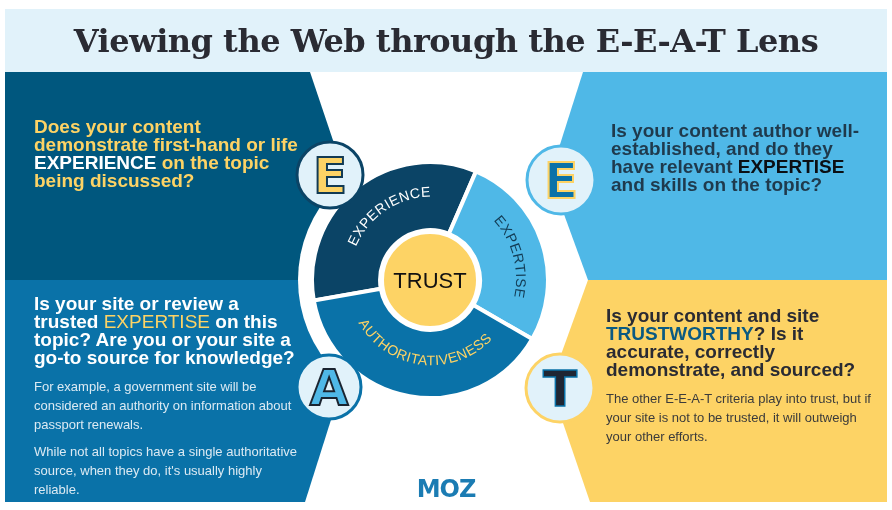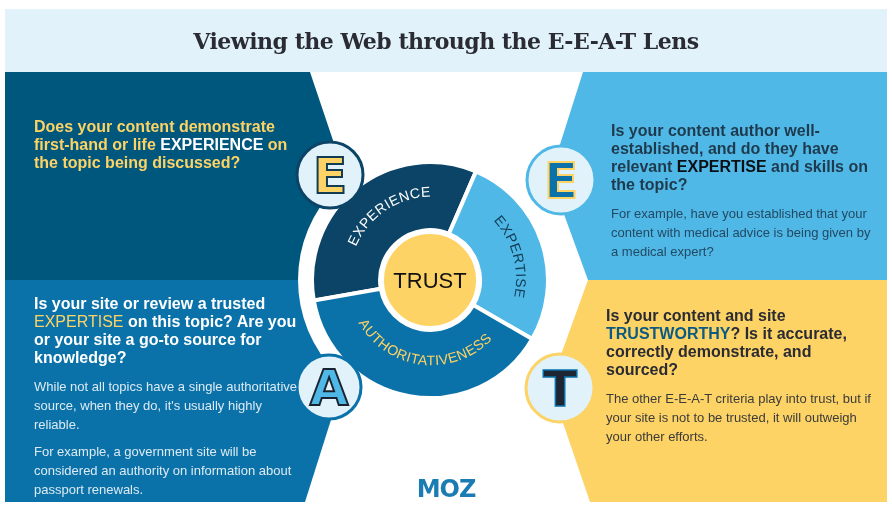--- a/index.html
+++ b/index.html
@@ -1,21 +1,21 @@
 <!DOCTYPE html>
 <html><head>
 <meta charset="utf-8">
 <style>
   html, body { margin:0; padding:0; background:#ffffff; }
   body { width:892px; height:510px; position:relative; overflow:hidden; font-family:"Liberation Sans", "DejaVu Sans", sans-serif; }
   .title-band { position:absolute; left:5px; top:9px; width:882px; height:63px; background:#E1F2FA; display:flex; align-items:center; justify-content:center; }
-  .title { font-family:"DejaVu Serif", "Liberation Serif", serif; font-weight:bold; font-size:22px; color:#2a2b33; letter-spacing:-0.5px; }
+  .title { font-family:"DejaVu Serif", "Liberation Serif", serif; font-weight:bold; font-size:32px; color:#2a2b33; letter-spacing:-0.5px; }
   svg.bg { position:absolute; left:0; top:0; }
   .panel-text { position:absolute; font-size:13px; line-height:19px; }
-  .q { font-weight:bold; font-size:16px; line-height:18px; margin:0 0 10px 0; }
+  .q { font-weight:bold; font-size:19px; line-height:18px; margin:0 0 10px 0; }
   .p { margin:0 0 8px 0; }
   .tl { left:34px; top:118px; width:268px; color:#FDD365; }
   .tl .q { color:#FDD365; }
   .tl .hl { color:#ffffff; }
   .tl .p { color:#E7D9A3; }
   .tr { left:611px; top:110px; width:262px; color:#1f3a4d; }
   .tr .q { color:#1f3a4d;margin-top:12px; }
   .tr .hl { color:#0b0f14; }
   .tr .p { color:#234a63; }
   .bl { left:34px; top:295px; width:270px; color:#ffffff; }
@@ -85,27 +85,26 @@
     <text x="560" y="406" text-anchor="middle" font-family="DejaVu Sans, sans-serif" font-weight="bold" font-size="50" fill="#1f2633" stroke="#0A72A8" stroke-width="1.5" id="letterT">T</text>
   </g>
 </svg>
 
 <div class="panel-text tl">
   <p class="q"><span>Does your content demonstrate first-hand or life </span><span class="hl">EXPERIENCE</span><span> on the topic being discussed?</span></p>
 </div>
 
 <div class="panel-text tr">
   <p class="q"><span>Is your content author well-established, and do they have relevant </span><span class="hl">EXPERTISE</span><span> and skills on the topic?</span></p>
-  <p class="p">For example, have you established that your content with medical advice is being given by a medical expert?</p>
 </div>
 
 <div class="panel-text bl">
   <p class="q"><span>Is your site or review a trusted </span><span class="hl">EXPERTISE</span><span> on this topic? Are you or your site a go-to source for knowledge?</span></p>
+  <p class="p">For example, a government site will be considered an authority on information about passport renewals.</p>
   <p class="p">While not all topics have a single authoritative source, when they do, it's usually highly reliable.</p>
-  <p class="p">For example, a government site will be considered an authority on information about passport renewals.</p>
 </div>
 
 <div class="panel-text br">
   <p class="q"><span> Is your content and site </span><span class="hl">TRUSTWORTHY</span><span>? Is it accurate, correctly demonstrate, and sourced?</span></p>
   <p class="p">The other E-E-A-T criteria play into trust, but if your site is not to be trusted, it will outweigh your other efforts.</p>
 </div>
 
 <div class="logo">
   <svg width="76" height="24" viewBox="0 0 76 24">
     <text x="38" y="21" text-anchor="middle" font-family="DejaVu Sans, sans-serif" font-weight="bold" font-size="24" fill="#1B7CB3" letter-spacing="-1" id="logoText">MOZ</text>

